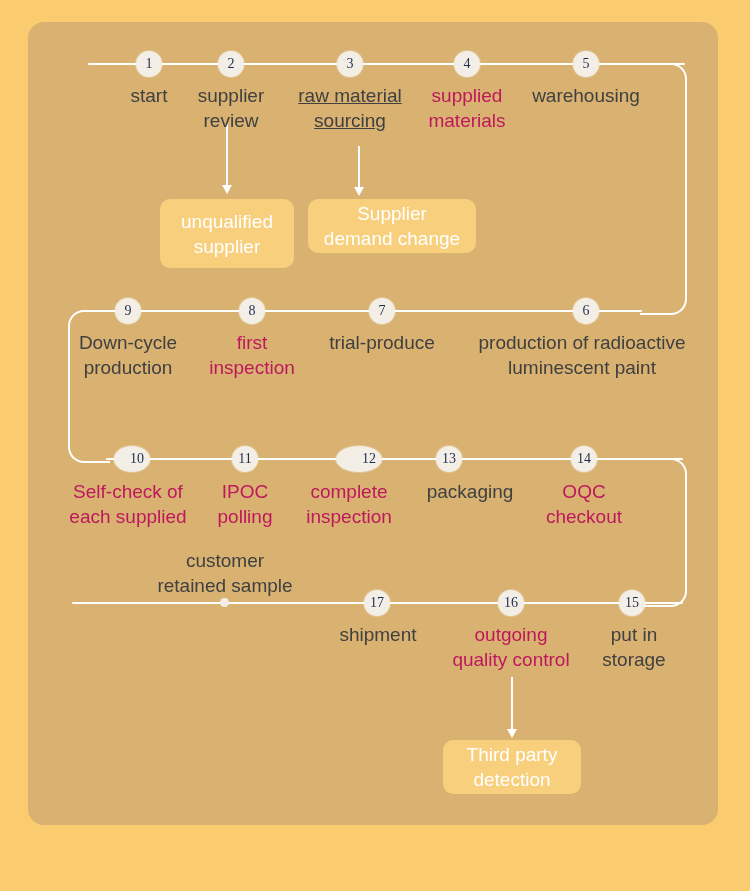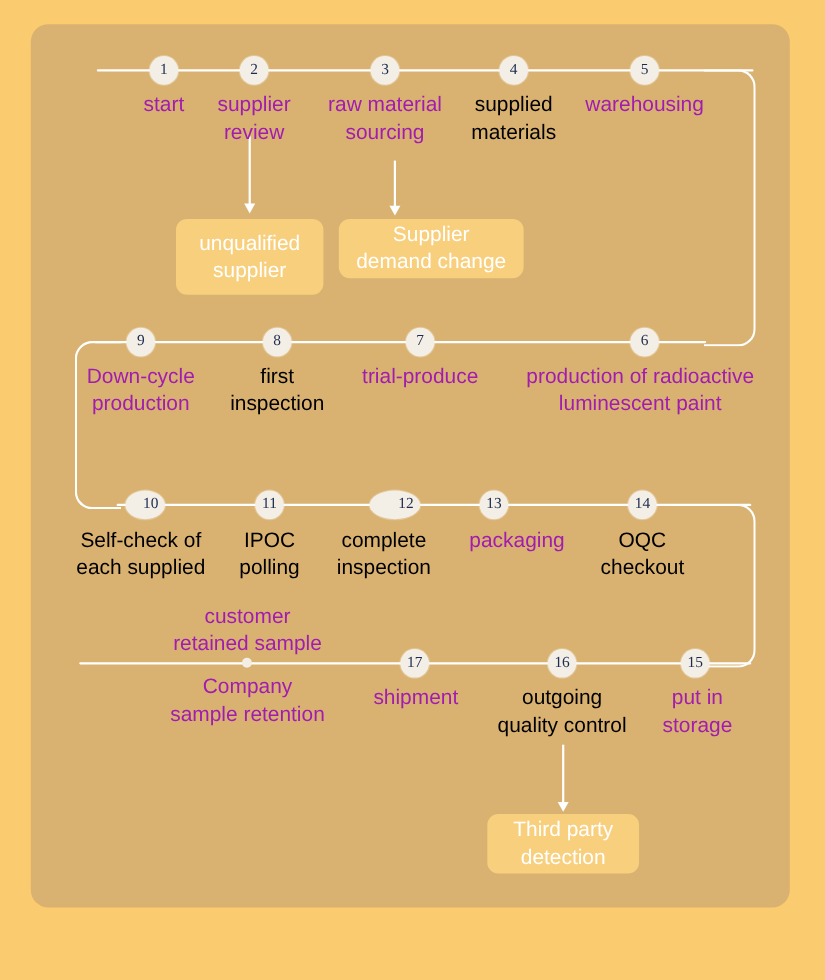--- a/index.html
+++ b/index.html
@@ -42,25 +42,25 @@
   }
   .dot{
     position:absolute;width:9px;height:9px;border-radius:50%;
     background:#f4efe6;z-index:5;
   }
 
   
   .label{
     position:absolute;text-align:center;
     font-size:19px;line-height:25px;
-    color:#a21caf;
+    color:#404040;
     white-space:nowrap;
     z-index:4;
   }
-  .label.dim{color:#000000;}
+  .label.dim{color:#be185d;}
 
   
   .box{
     position:absolute;
     background:#f8cf7d;
     border-radius:10px;
     color:#ffffff;
     font-size:19px;line-height:25px;
     display:flex;align-items:center;justify-content:center;
     text-align:center;
@@ -89,21 +89,21 @@
 
   <div class="badge" style="left:136px;top:51px;">1</div>
   <div class="badge" style="left:218px;top:51px;">2</div>
   <div class="badge" style="left:337px;top:51px;">3</div>
   <div class="badge" style="left:454px;top:51px;">4</div>
   <div class="badge" style="left:573px;top:51px;">5</div>
 
   <div class="label" style="left:99px;top:83px;width:100px;">start</div>
   <div class="label" style="left:171px;top:83px;width:120px;white-space:pre-line;">supplier
 review</div>
-  <div class="label" style="left:269px;top:83px;width:162px;white-space:pre-line;">raw material
+  <div class="label" style="left:269px;top:83px;width:162px;white-space:pre-line;text-decoration:underline;">raw material
 sourcing</div>
   <div class="label dim" style="left:407px;top:83px;width:120px;white-space:pre-line;">supplied
 materials</div>
   <div class="label" style="left:511px;top:83px;width:150px;">warehousing</div>
 
   <div class="arrow" style="left:226px;top:124px;height:62px;"></div>
   <div class="arrow" style="left:358px;top:146px;height:42px;"></div>
 
   <div class="box" style="left:160px;top:199px;width:134px;height:69px;">unqualified
 supplier</div>
@@ -149,22 +149,20 @@
 
   <div class="hline" style="left:72px;top:602px;width:611px;"></div>
 
   <div class="dot" style="left:220px;top:598px;"></div>
   <div class="badge" style="left:364px;top:590px;">17</div>
   <div class="badge" style="left:498px;top:590px;">16</div>
   <div class="badge" style="left:619px;top:590px;">15</div>
 
   <div class="label" style="left:134px;top:548px;width:182px;white-space:pre-line;">customer
 retained sample</div>
-  <div class="label" style="left:134px;top:612px;width:182px;white-space:pre-line;">Company
-sample retention</div>
 
   <div class="label" style="left:322px;top:622px;width:112px;">shipment</div>
   <div class="label dim" style="left:441px;top:622px;width:140px;white-space:pre-line;">outgoing
 quality control</div>
   <div class="label" style="left:588px;top:622px;width:92px;white-space:pre-line;">put in
 storage</div>
 
   <div class="arrow" style="left:511px;top:677px;height:53px;"></div>
 
   <div class="box" style="left:443px;top:740px;width:138px;height:54px;">Third party

